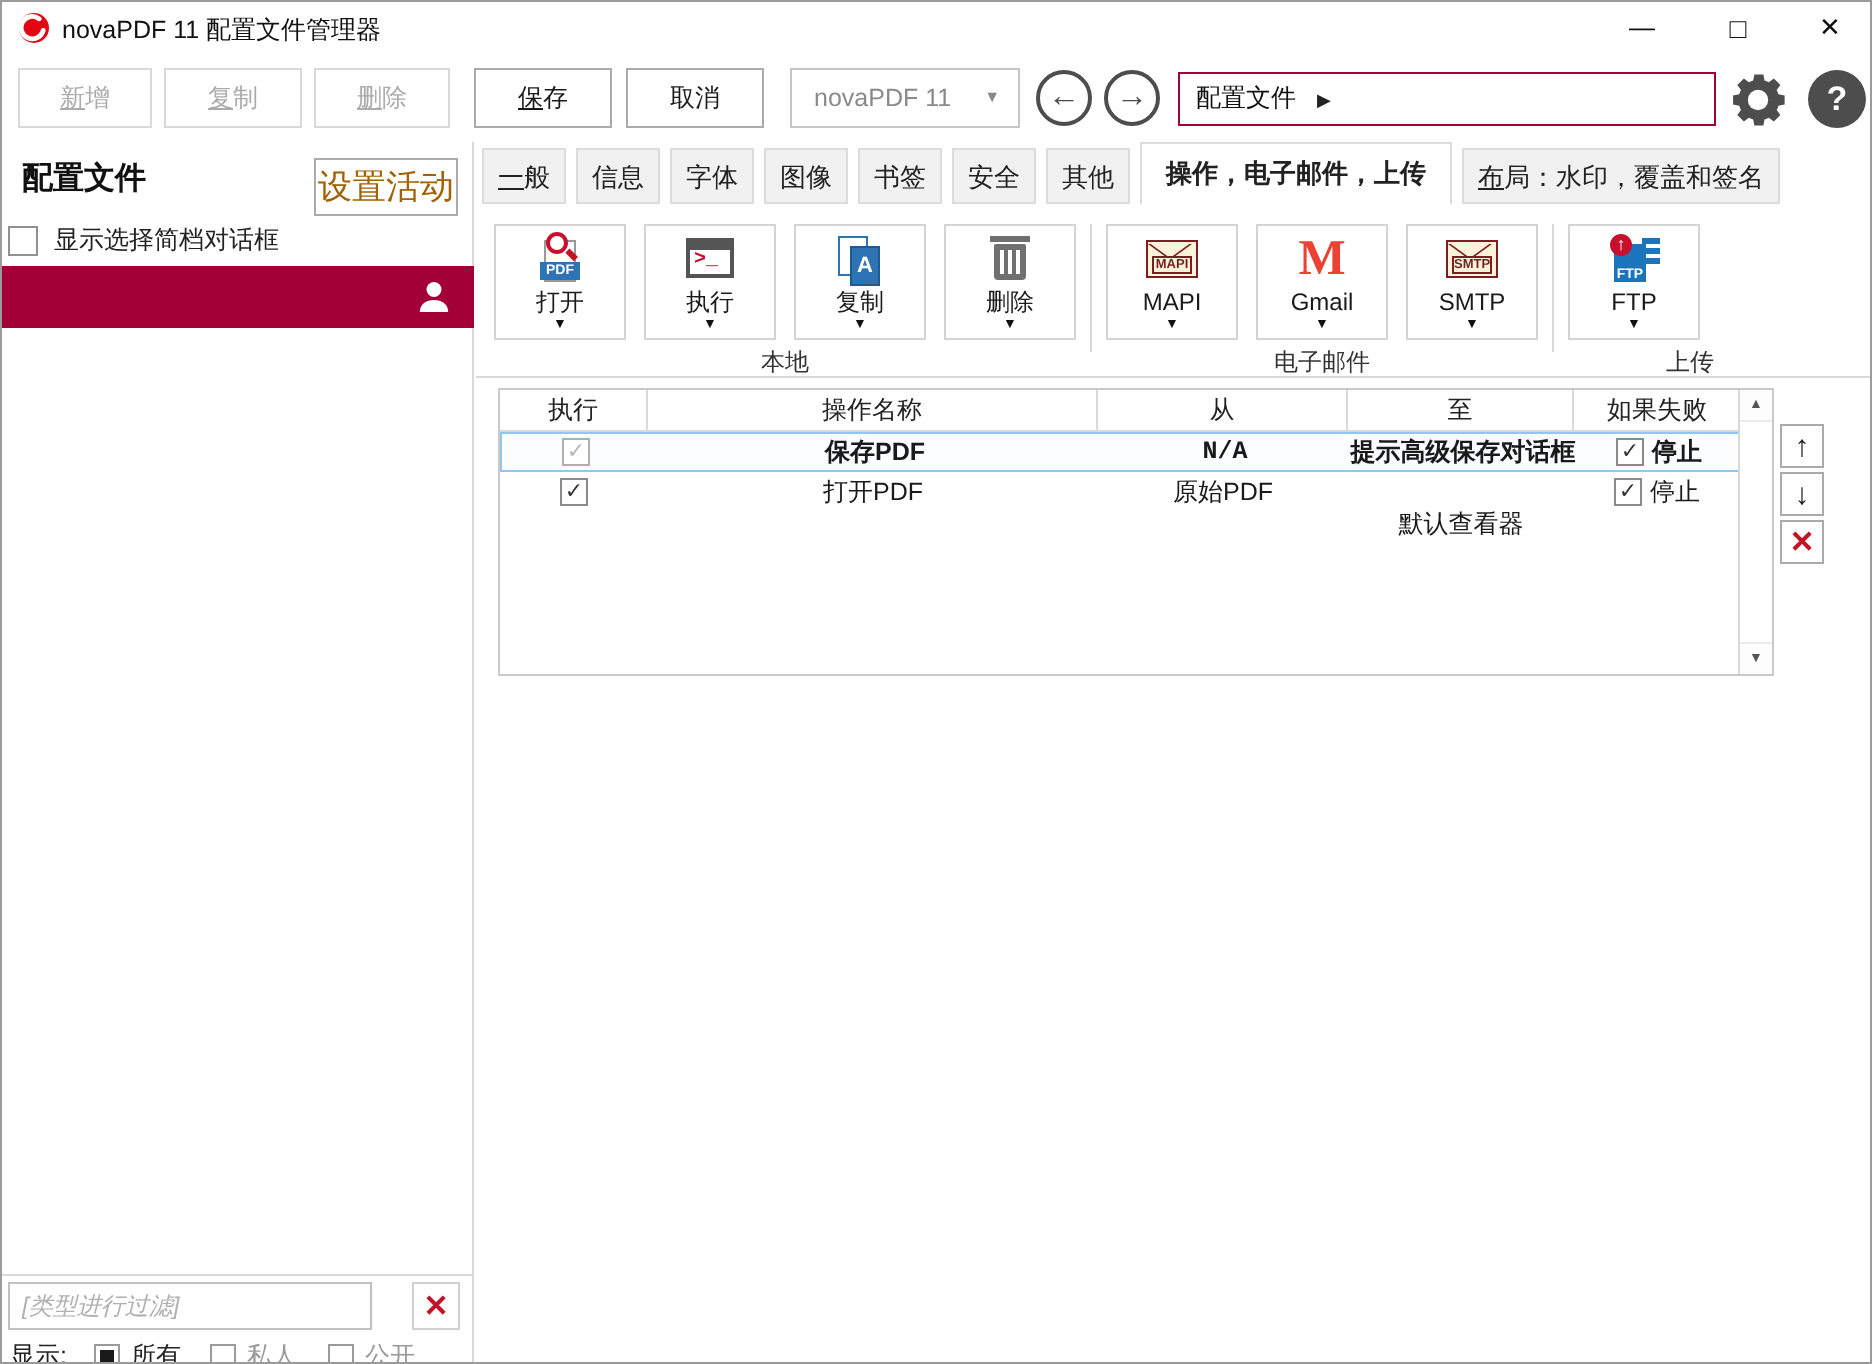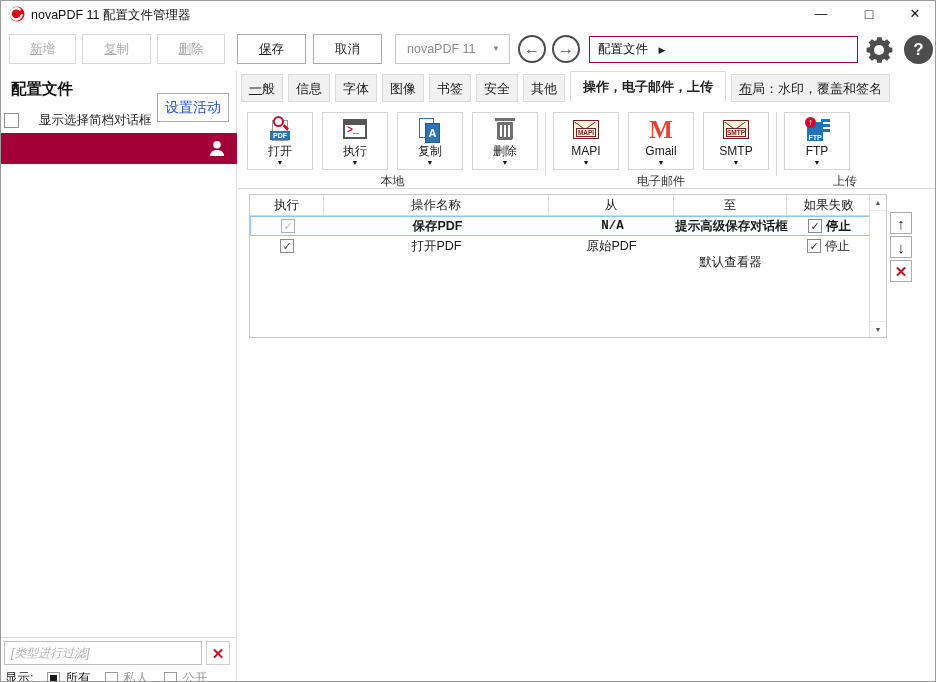--- a/index.html
+++ b/index.html
@@ -24,27 +24,27 @@
   .combo { position:absolute; left:394px; top:3px; width:115px; height:30px; border:1px solid #c6c6c6; background:#fff; color:#8a8a8a; font-size:12.5px; line-height:28px; padding-left:11px; }
   .combo .arr { position:absolute; right:9px; top:0; font-size:8px; color:#888; }
   .navc { position:absolute; top:4px; width:28px; height:28px; border:2.5px solid #4d4d4d; border-radius:50%; color:#4d4d4d; font-size:16px; font-weight:bold; text-align:center; line-height:23px; background:#fff; }
   .breadcrumb { position:absolute; left:588px; top:5px; width:269px; height:27px; border:1.5px solid #a30038; background:#fff; font-size:12.5px; line-height:24px; padding-left:8px; color:#111; }
   .breadcrumb .arr { font-size:9px; margin-left:7px; color:#222; }
   .gear { position:absolute; left:861px; top:2px; width:34px; height:34px; }
   .helpbtn { position:absolute; left:903px; top:4px; width:29px; height:29px; border-radius:50%; background:#4d4d4d; color:#fff; font-size:17px; font-weight:bold; text-align:center; line-height:29px; }
   
   .sidebar { position:absolute; left:0; top:70px; width:236px; height:612px; background:#fff; border-right:1px solid #d9d9d9; }
   .sb-title { position:absolute; left:10px; top:8px; font-size:15.5px; font-weight:bold; color:#111; }
-  .sb-setactive { position:absolute; left:156px; top:22px; width:72px; height:29px; background:#fff; border:1px solid #ababab; font-size:14px; font-family:inherit; color:#1d4ed8; }
-  .sb-checkrow { position:absolute; left:3px; top:41px; display:flex; align-items:center; gap:20px; font-size:12.5px; color:#222; }
+  .sb-setactive { position:absolute; left:156px; top:8px; width:72px; height:29px; background:#fff; border:1px solid #ababab; font-size:17px; font-family:inherit; color:#a16207; }
+  .sb-checkrow { position:absolute; left:3px; top:41px; display:flex; align-items:center; gap:8px; font-size:12.5px; color:#222; }
   .cbox { display:inline-block; width:15px; height:15px; border:1px solid #919191; background:#fff; position:relative; }
   .profile-row { position:absolute; left:0; top:62px; width:236px; height:31px; background:#a30038; }
   .profile-row svg { position:absolute; right:10px; top:5px; }
   .sb-divider { position:absolute; left:0; top:566px; width:236px; height:1px; background:#d9d9d9; }
-  .sb-filter { position:absolute; left:3px; top:570px; width:198px; height:24px; border:1px solid #c0c0c0; font-size:12px; padding:0 6px; font-family:inherit; color:#333; }
+  .sb-filter { position:absolute; left:3px; top:570px; width:182px; height:24px; border:1px solid #c0c0c0; font-size:12px; padding:0 6px; font-family:inherit; color:#333; }
   .sb-filter::placeholder { font-style:italic; color:#b0b0b0; }
   .sb-clear { position:absolute; left:205px; top:570px; width:24px; height:24px; background:#fff; border:1px solid #d0d0d0; color:#c01427; font-weight:bold; font-size:15px; line-height:21px; text-align:center; font-family:inherit; }
   .sb-showrow { position:absolute; left:4px; top:599px; display:flex; align-items:center; font-size:12.5px; color:#222; }
   .sb-showrow .cb13 { width:13px; height:13px; border:1px solid #9a9a9a; background:#fff; position:relative; display:inline-block; }
   .cb13 .indet { position:absolute; left:2px; top:2px; width:7px; height:7px; background:#1a1a1a; }
   .graylab { color:#9a9a9a; }
   
   .tabs { position:absolute; left:240px; top:70px; height:31px; display:flex; align-items:flex-end; z-index:3; }
   .tab { height:28px; line-height:27px; padding:0 7px; margin-right:5px; background:#f1f1f1; border:1px solid #dcdcdc; font-size:13px; color:#222; white-space:nowrap; }
   .tab.active { height:31px; line-height:30px; padding:0 12px; background:#fff; border-bottom:none; font-weight:bold; }

